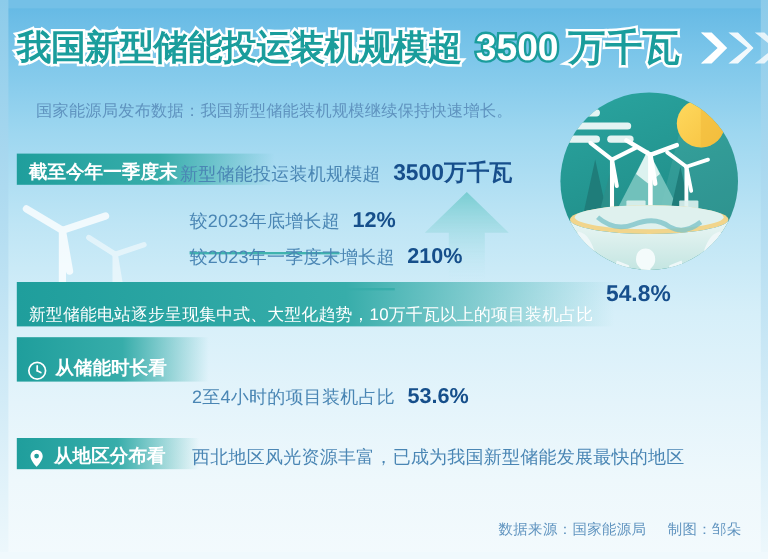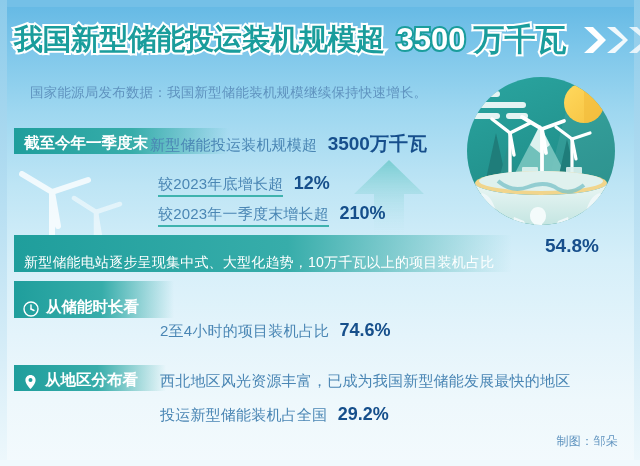--- a/index.html
+++ b/index.html
@@ -112,25 +112,25 @@
 
   .lbl-text { color:#fff; }
 
   .body-txt {
     font-size: 15px; color: #4a86b4; letter-spacing: .2px;
   }
   .val {
     font-size: 18px; font-weight: 700; color: #164f8b; letter-spacing: 0px;
   }
   .val-lg {
-    font-size: 19px; font-weight: 700; color: #174f8c; margin-left: 40px;
+    font-size: 19px; font-weight: 700; color: #174f8c;
   }
   .underline-txt {
     position: relative;
-    padding-bottom: 3px;
+    padding-bottom: 17px;
     border-bottom: 2.5px solid #3fb3ae;
   }
 
   #footer {
     position: absolute; right: 22px; bottom: 16px;
     font-size: 12px; color: #5f93bf; letter-spacing:.3px;
     display:flex; gap:18px;
   }
 </style>
 </head>
@@ -306,36 +306,33 @@
     <svg width="18" height="18" viewBox="0 0 24 24">
       <circle cx="12" cy="12" r="9.3" fill="none" stroke="#ffffff" stroke-width="1.9"></circle>
       <line x1="12" y1="12" x2="12" y2="6.6" stroke="#ffffff" stroke-width="1.9" stroke-linecap="round"></line>
       <line x1="12" y1="12" x2="16" y2="14" stroke="#ffffff" stroke-width="1.9" stroke-linecap="round"></line>
     </svg>
     <span class="lbl-text">从储能时长看</span>
   </div>
 
   <div class="row" style="left:160px; top:320px;">
     <span class="body-txt">2至4小时的项目装机占比</span>
-    <span class="val" style="margin-left:6px;">74.6%</span>
+    <span class="val" style="margin-left:6px;">53.6%</span>
   </div>
 
   <div class="pill icon-pill" style="left:14px; top:365px; width:152px; height:26px;">
     <svg width="17" height="18" viewBox="0 0 24 24">
       <path d="M12 2.2c-4 0-7.2 3.2-7.2 7.2 0 5.3 7.2 12.4 7.2 12.4s7.2-7.1 7.2-12.4c0-4-3.2-7.2-7.2-7.2z" fill="#ffffff"></path>
       <circle cx="12" cy="9.3" r="2.8" fill="#1f9e9c"></circle>
     </svg>
     <span class="lbl-text">从地区分布看</span>
   </div>
   <div class="row" style="left:160px; top:372px;">
     <span class="body-txt">西北地区风光资源丰富，已成为我国新型储能发展最快的地区</span>
   </div>
 
-  <div class="row" style="left:160px; top:404px;">
-    <span class="body-txt">投运新型储能装机占全国</span>
-    <span class="val" style="margin-left:6px;">29.2%</span>
-  </div>
 
   <div id="footer">
+    <span>数据来源：国家能源局</span>
     <span>制图：邹朵</span>
   </div>
 
 </div>
 
 </body></html>

